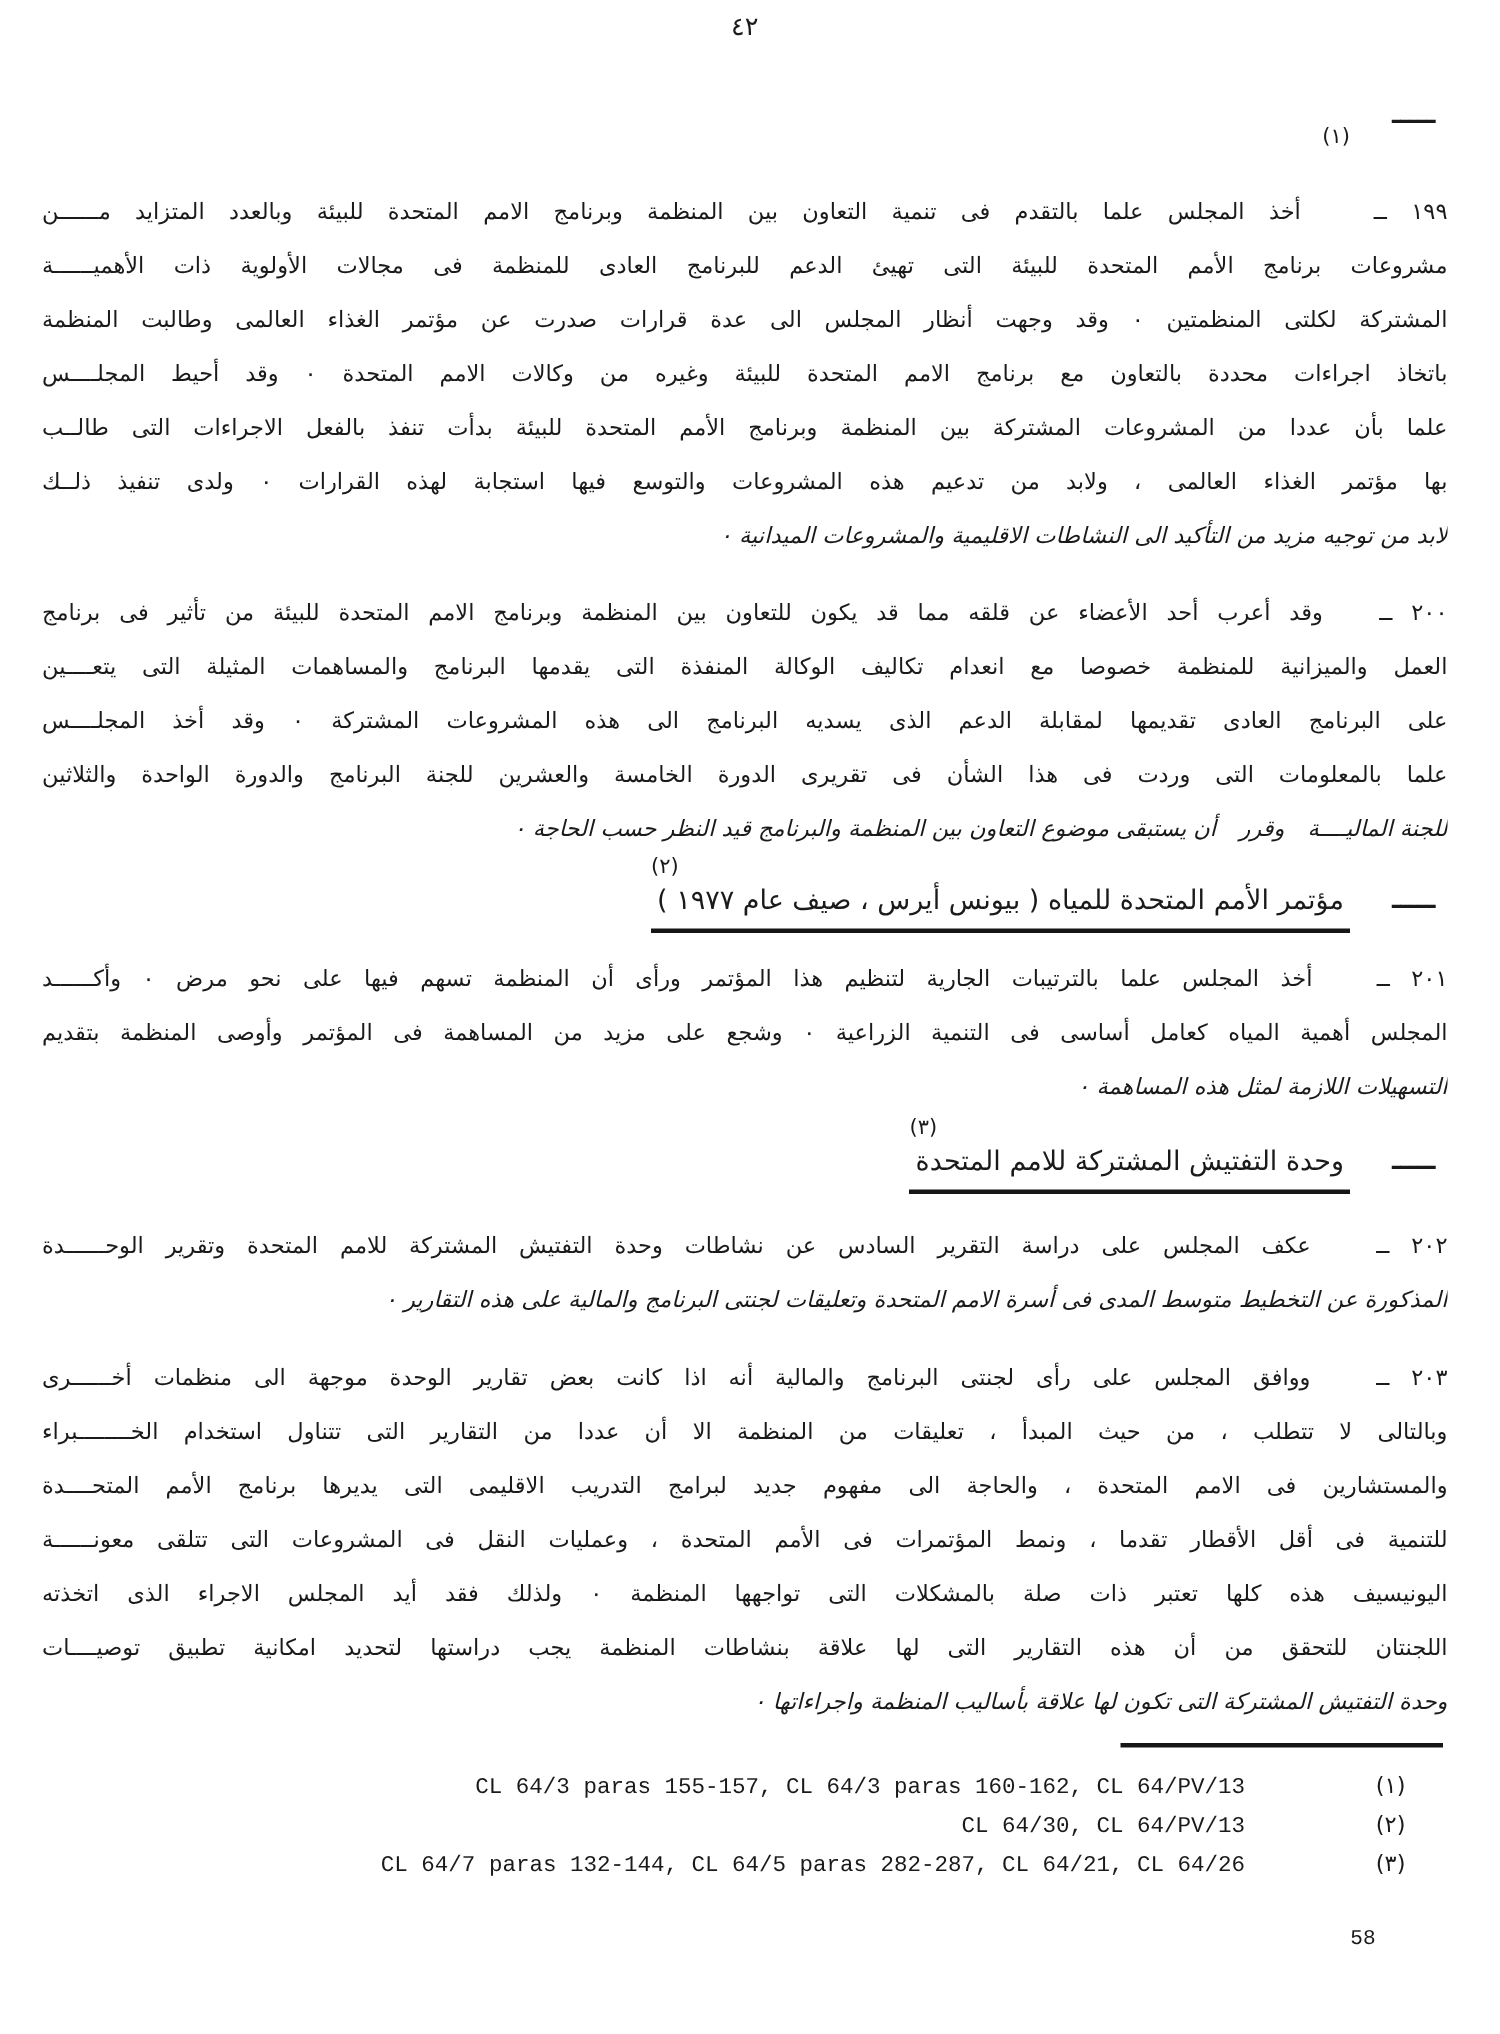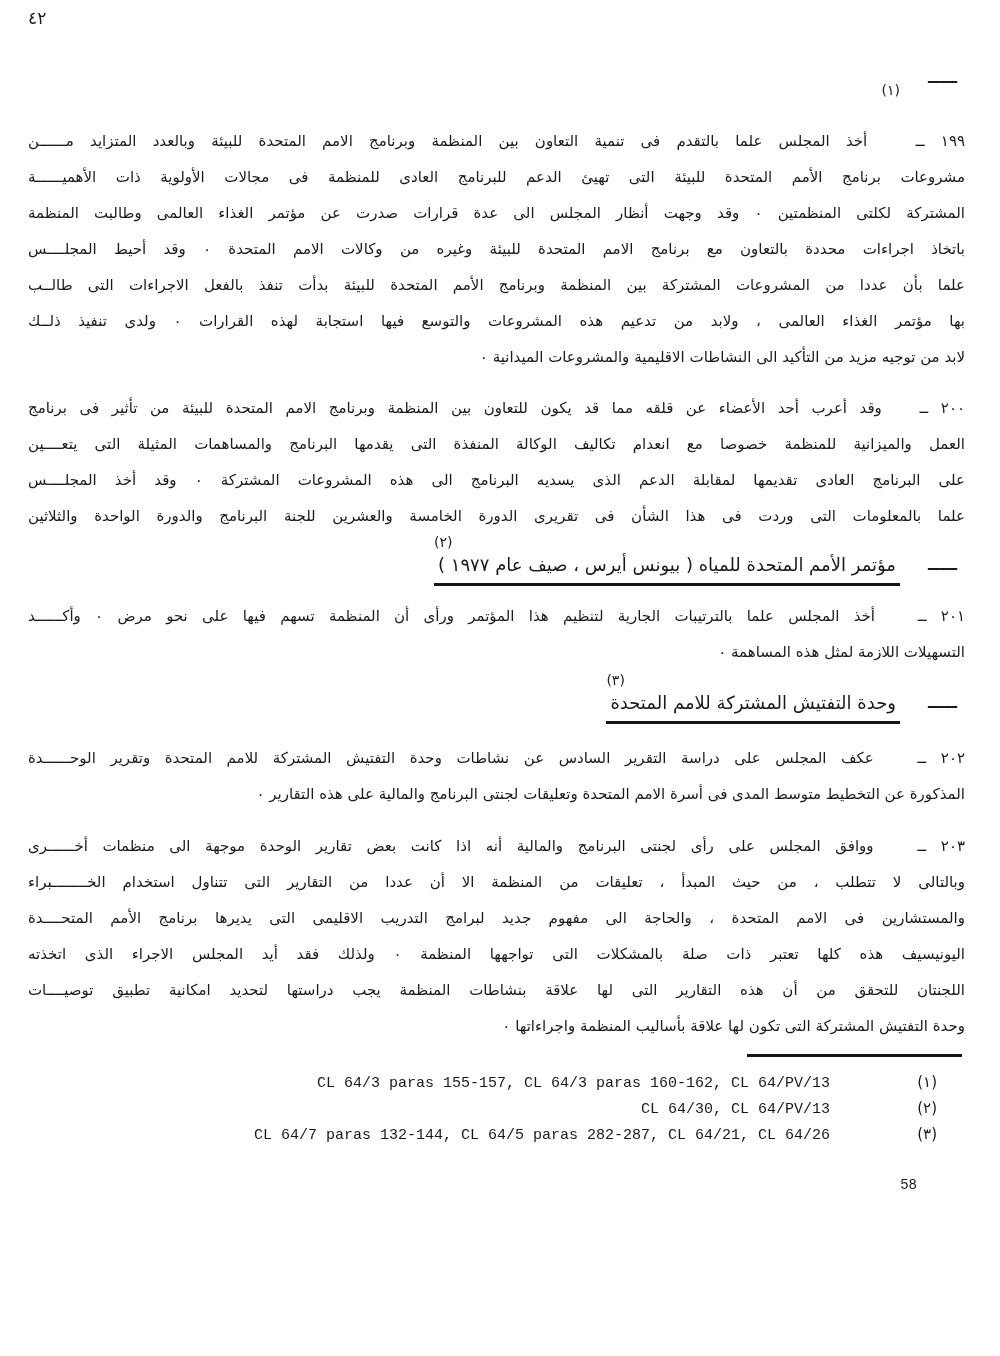--- a/index.html
+++ b/index.html
@@ -9,20 +9,21 @@
     font-family:"DejaVu Sans",sans-serif;
     overflow:hidden;
   }
   .page{
     box-sizing:border-box;
     width:1000px;height:1356px;
     padding:8px 35px 0 28px;
     background:#fff;
   }
   .pagenum-top{
+    text-align:center;
     font-size:17px;
     height:26px;
     letter-spacing:4px;
   }
   
   .heading-row{position:relative;direction:rtl;text-align:right;}
   .h1row{margin-top:46px;}
   .h2row{margin-top:0px;}
   .h3row{margin-top:2px;}
   .heading-dash{
@@ -52,20 +53,21 @@
     font-size:15px;
     overflow:hidden;
     text-align:justify;
     text-align-last:justify;
     text-justify:inter-word;
     white-space:nowrap;
   }
   .line.last{
     text-align:left;
     text-align-last:right;
+    font-style:italic;
   }
   .uword{
     display:inline-block;
     border-bottom:2px solid #161616;
     padding:0 6px;
   }
   
   .fn-sep{
     margin-top:10px;
     margin-left:auto;margin-right:3px;
@@ -118,52 +120,55 @@
     <div class="line">علما بأن عددا من المشروعات المشتركة بين المنظمة وبرنامج الأمم المتحدة للبيئة بدأت تنفذ بالفعل الاجراءات التى طالــب</div>
     <div class="line">بها مؤتمر الغذاء العالمى ، ولابد من تدعيم هذه المشروعات والتوسع فيها استجابة لهذه القرارات ٠ ولدى تنفيذ ذلــك</div>
     <div class="line last">لابد من توجيه مزيد من التأكيد الى النشاطات الاقليمية والمشروعات الميدانية ٠</div>
   </div>
 
   <div class="para p200">
     <div class="line">٢٠٠ ــ&nbsp;&nbsp; وقد أعرب أحد الأعضاء عن قلقه مما قد يكون للتعاون بين المنظمة وبرنامج الامم المتحدة للبيئة من تأثير فى برنامج</div>
     <div class="line">العمل والميزانية للمنظمة خصوصا مع انعدام تكاليف الوكالة المنفذة التى يقدمها البرنامج والمساهمات المثيلة التى يتعــــين</div>
     <div class="line">على البرنامج العادى تقديمها لمقابلة الدعم الذى يسديه البرنامج الى هذه المشروعات المشتركة ٠ وقد أخذ المجلــــس</div>
     <div class="line">علما بالمعلومات التى وردت فى هذا الشأن فى تقريرى الدورة الخامسة والعشرين للجنة البرنامج والدورة الواحدة والثلاثين</div>
+    <div class="line last"><span>للجنة الماليــــة &nbsp;</span><span class="uword">وقرر</span><span>&nbsp; أن يستبقى موضوع التعاون بين المنظمة والبرنامج قيد النظر حسب الحاجة ٠</span></div>
   </div>
 
   <div class="heading-row h2row">
     <span class="heading-dash">ـــــ</span>
     <div class="heading-body">
       <span class="hsup">(٢)</span>
       <span class="htext">مؤتمر الأمم المتحدة للمياه ( بيونس أيرس ،  صيف عام ١٩٧٧ )</span>
     </div>
   </div>
 
   <div class="para p201">
     <div class="line">٢٠١ ــ&nbsp;&nbsp; أخذ المجلس علما بالترتيبات الجارية لتنظيم هذا المؤتمر ورأى أن المنظمة تسهم فيها على نحو مرض ٠ وأكــــــد</div>
+    <div class="line">المجلس أهمية المياه كعامل أساسى فى التنمية الزراعية ٠ وشجع على مزيد من المساهمة فى المؤتمر وأوصى المنظمة بتقديم</div>
     <div class="line last">التسهيلات اللازمة لمثل هذه المساهمة ٠</div>
   </div>
 
   <div class="heading-row h3row">
     <span class="heading-dash">ـــــ</span>
     <div class="heading-body">
       <span class="hsup">(٣)</span>
       <span class="htext">وحدة التفتيش المشتركة للامم المتحدة</span>
     </div>
   </div>
 
   <div class="para p202">
     <div class="line">٢٠٢ ــ&nbsp;&nbsp; عكف المجلس على دراسة التقرير السادس عن نشاطات وحدة التفتيش المشتركة للامم المتحدة وتقرير الوحــــــدة</div>
     <div class="line last">المذكورة عن التخطيط متوسط المدى فى أسرة الامم المتحدة وتعليقات لجنتى البرنامج والمالية على هذه التقارير ٠</div>
   </div>
 
   <div class="para p203">
     <div class="line">٢٠٣ ــ&nbsp;&nbsp; ووافق المجلس على رأى لجنتى البرنامج والمالية أنه اذا كانت بعض تقارير الوحدة موجهة الى منظمات أخــــــرى</div>
     <div class="line">وبالتالى لا تتطلب ، من حيث المبدأ ، تعليقات من المنظمة الا أن عددا من التقارير التى تتناول استخدام الخــــــــبراء</div>
     <div class="line">والمستشارين فى الامم المتحدة ، والحاجة الى مفهوم جديد لبرامج التدريب الاقليمى التى يديرها برنامج الأمم المتحــــدة</div>
+    <div class="line">للتنمية فى أقل الأقطار تقدما ، ونمط المؤتمرات فى الأمم المتحدة ، وعمليات النقل فى المشروعات التى تتلقى معونــــــة</div>
     <div class="line">اليونيسيف هذه  كلها تعتبر ذات صلة بالمشكلات التى تواجهها  المنظمة ٠ ولذلك فقد أيد  المجلس الاجراء الذى اتخذته</div>
     <div class="line">اللجنتان للتحقق من أن هذه  التقارير التى لها علاقة بنشاطات المنظمة يجب دراستها لتحديد امكانية تطبيق توصيــــات</div>
     <div class="line last">وحدة التفتيش المشتركة التى تكون لها علاقة بأساليب المنظمة واجراءاتها ٠</div>
   </div>
 
   <div class="fn-sep"></div>
 
   <div class="footnotes">
     <div class="fn-row">
       <span class="fn-text">CL 64/3 paras 155-157, CL 64/3 paras 160-162, CL 64/PV/13</span>

